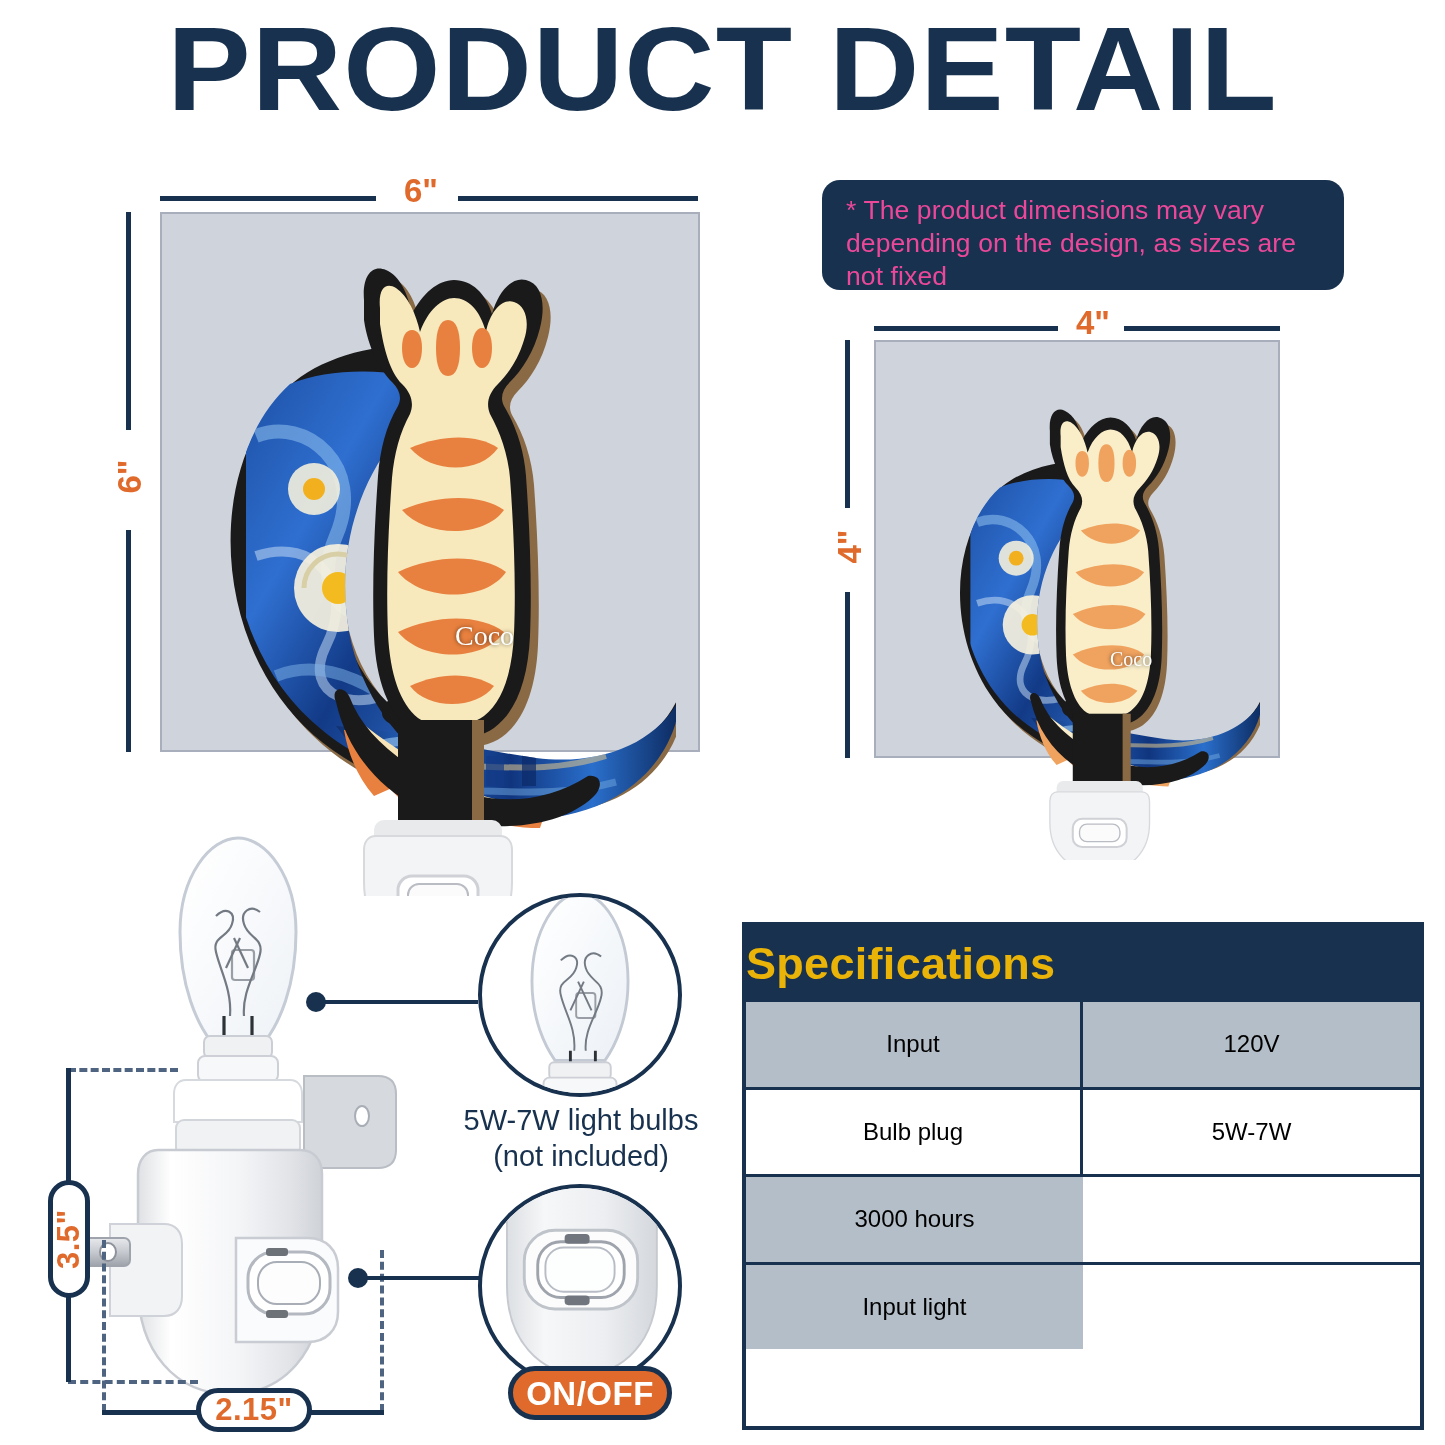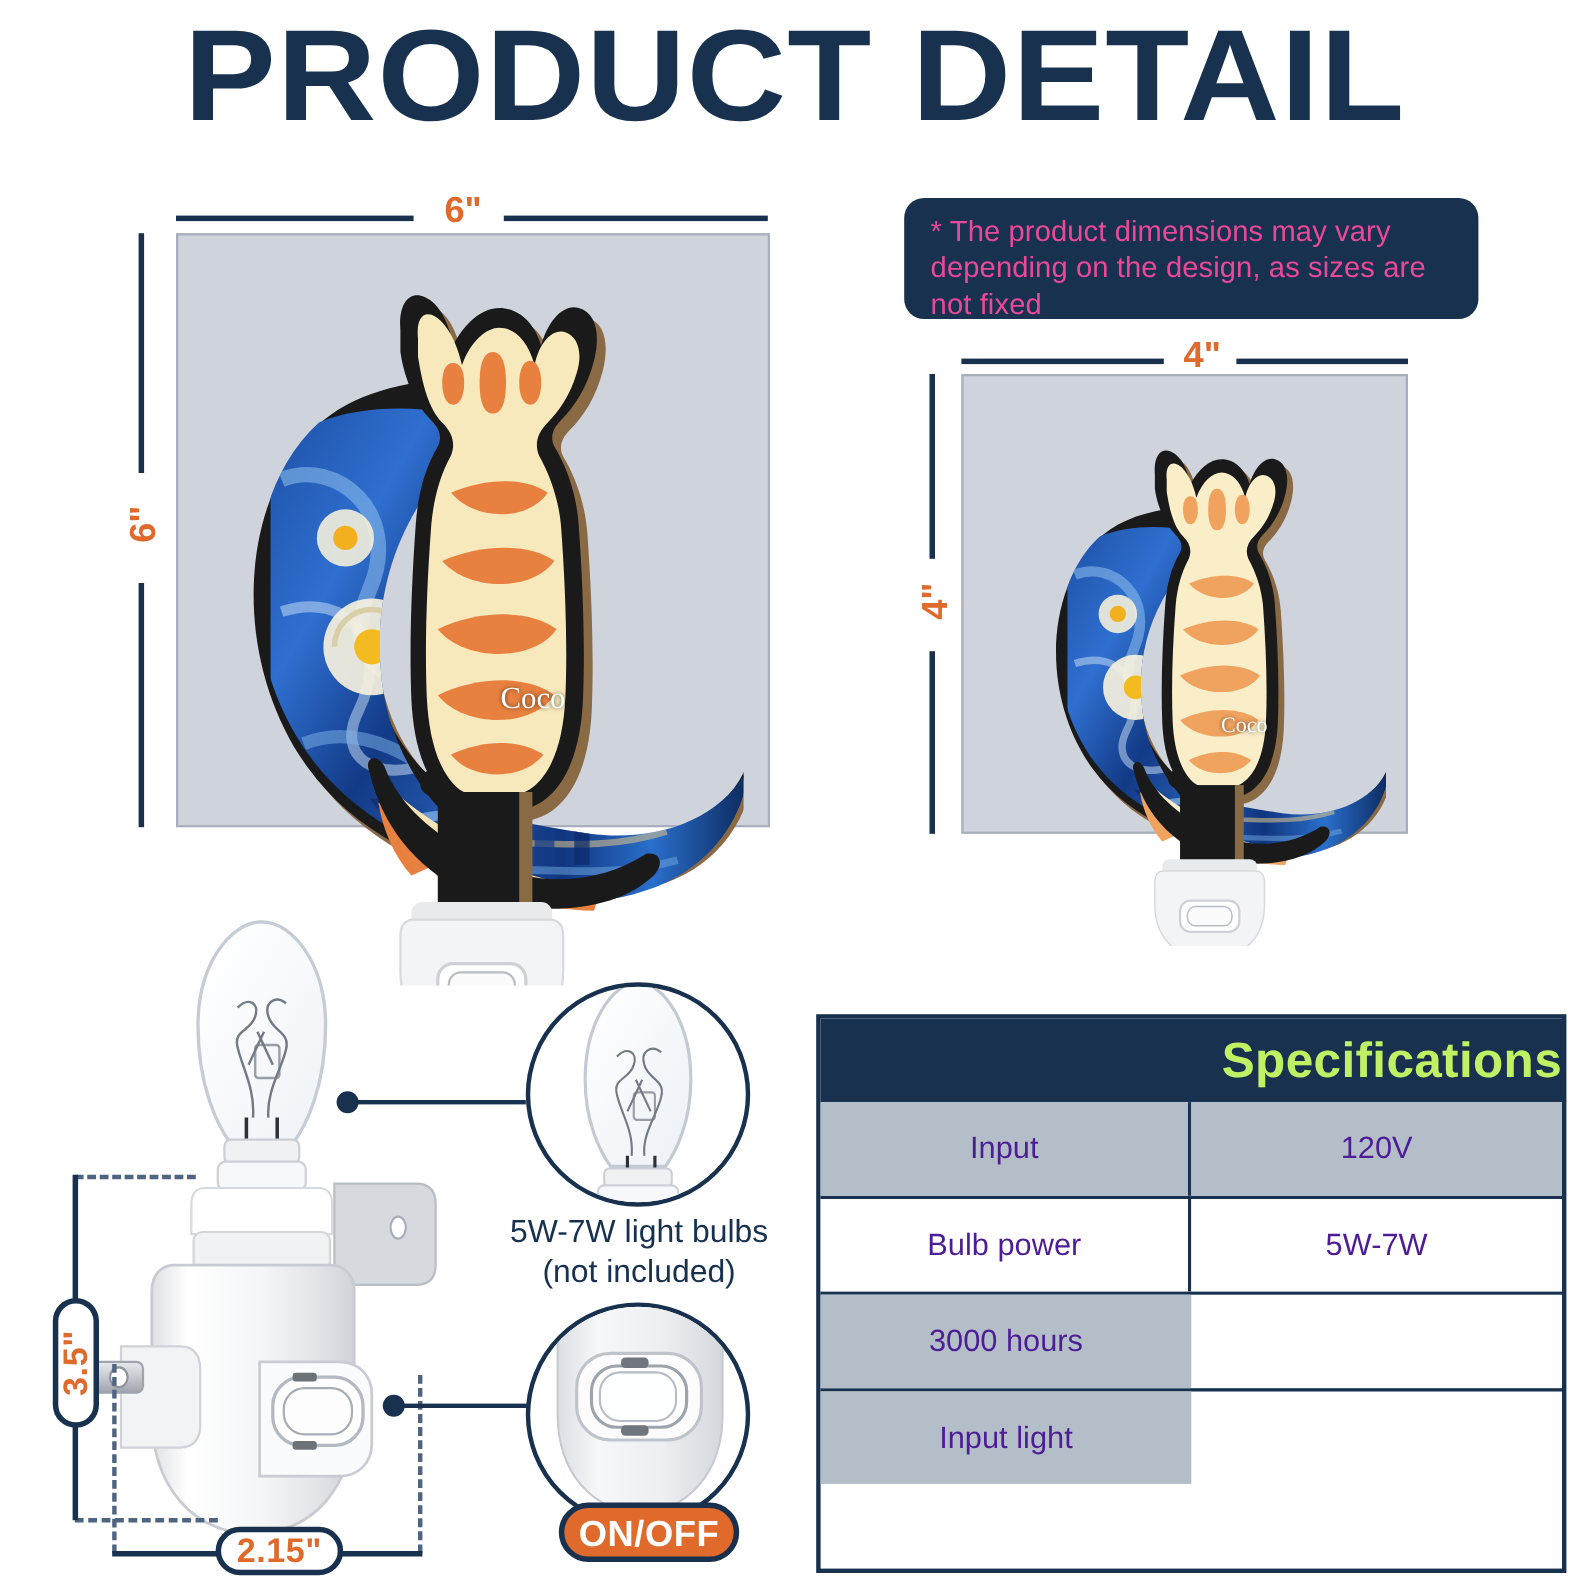--- a/index.html
+++ b/index.html
@@ -90,31 +90,31 @@
   }
   .dash-h{position:absolute;height:0;border-top:4px dashed #4E6480;}
   .dash-v{position:absolute;width:0;border-left:4px dashed #4E6480;}
 
   
   #spec-table{
     position:absolute;left:742px;top:922px;width:682px;height:508px;
     border:4px solid #17314F;box-sizing:border-box;background:#ffffff;
   }
   #spec-head{
-    height:76px;background:#17314F;color:#bef264;
-    font-size:45px;line-height:76px;font-weight:bold;text-align:right;
+    height:76px;background:#17314F;color:#eab308;
+    font-size:45px;line-height:76px;font-weight:bold;text-align:left;
     letter-spacing:.3px;
   }
   #spec-body{display:block;}
   .spec-row{display:flex;height:84.5px;border-top:3px solid #17314F;}
   .spec-row:first-child{border-top:none;}
   .spec-row.alt .spec-cell{background:#B4BEC8;}
   .spec-cell{
     display:flex;align-items:center;justify-content:center;
-    color:#4c1d95;font-size:28px;font-weight:500;box-sizing:border-box;
+    color:#000000;font-size:24px;font-weight:500;box-sizing:border-box;
     background:#ffffff;
   }
   .spec-cell.k{width:50%;border-right:3px solid #17314F;}
   .spec-cell.v{width:50%;}
 </style>
 </head>
 <body>
 
 <div class="page">
 
@@ -525,21 +525,21 @@
   <div id="spec-table">
     <div id="spec-head">Specifications</div>
     <div id="spec-body">
 
       <div class="spec-row alt">
         <div class="spec-cell k">Input</div>
         <div class="spec-cell v">120V</div>
       </div>
 
       <div class="spec-row">
-        <div class="spec-cell k">Bulb power</div>
+        <div class="spec-cell k">Bulb plug</div>
         <div class="spec-cell v">5W-7W</div>
       </div>
 
       <div class="spec-row alt">
         <div class="spec-cell v">3000 hours</div>
       </div>
 
 
       <div class="spec-row alt">
         <div class="spec-cell v">Input light</div>

